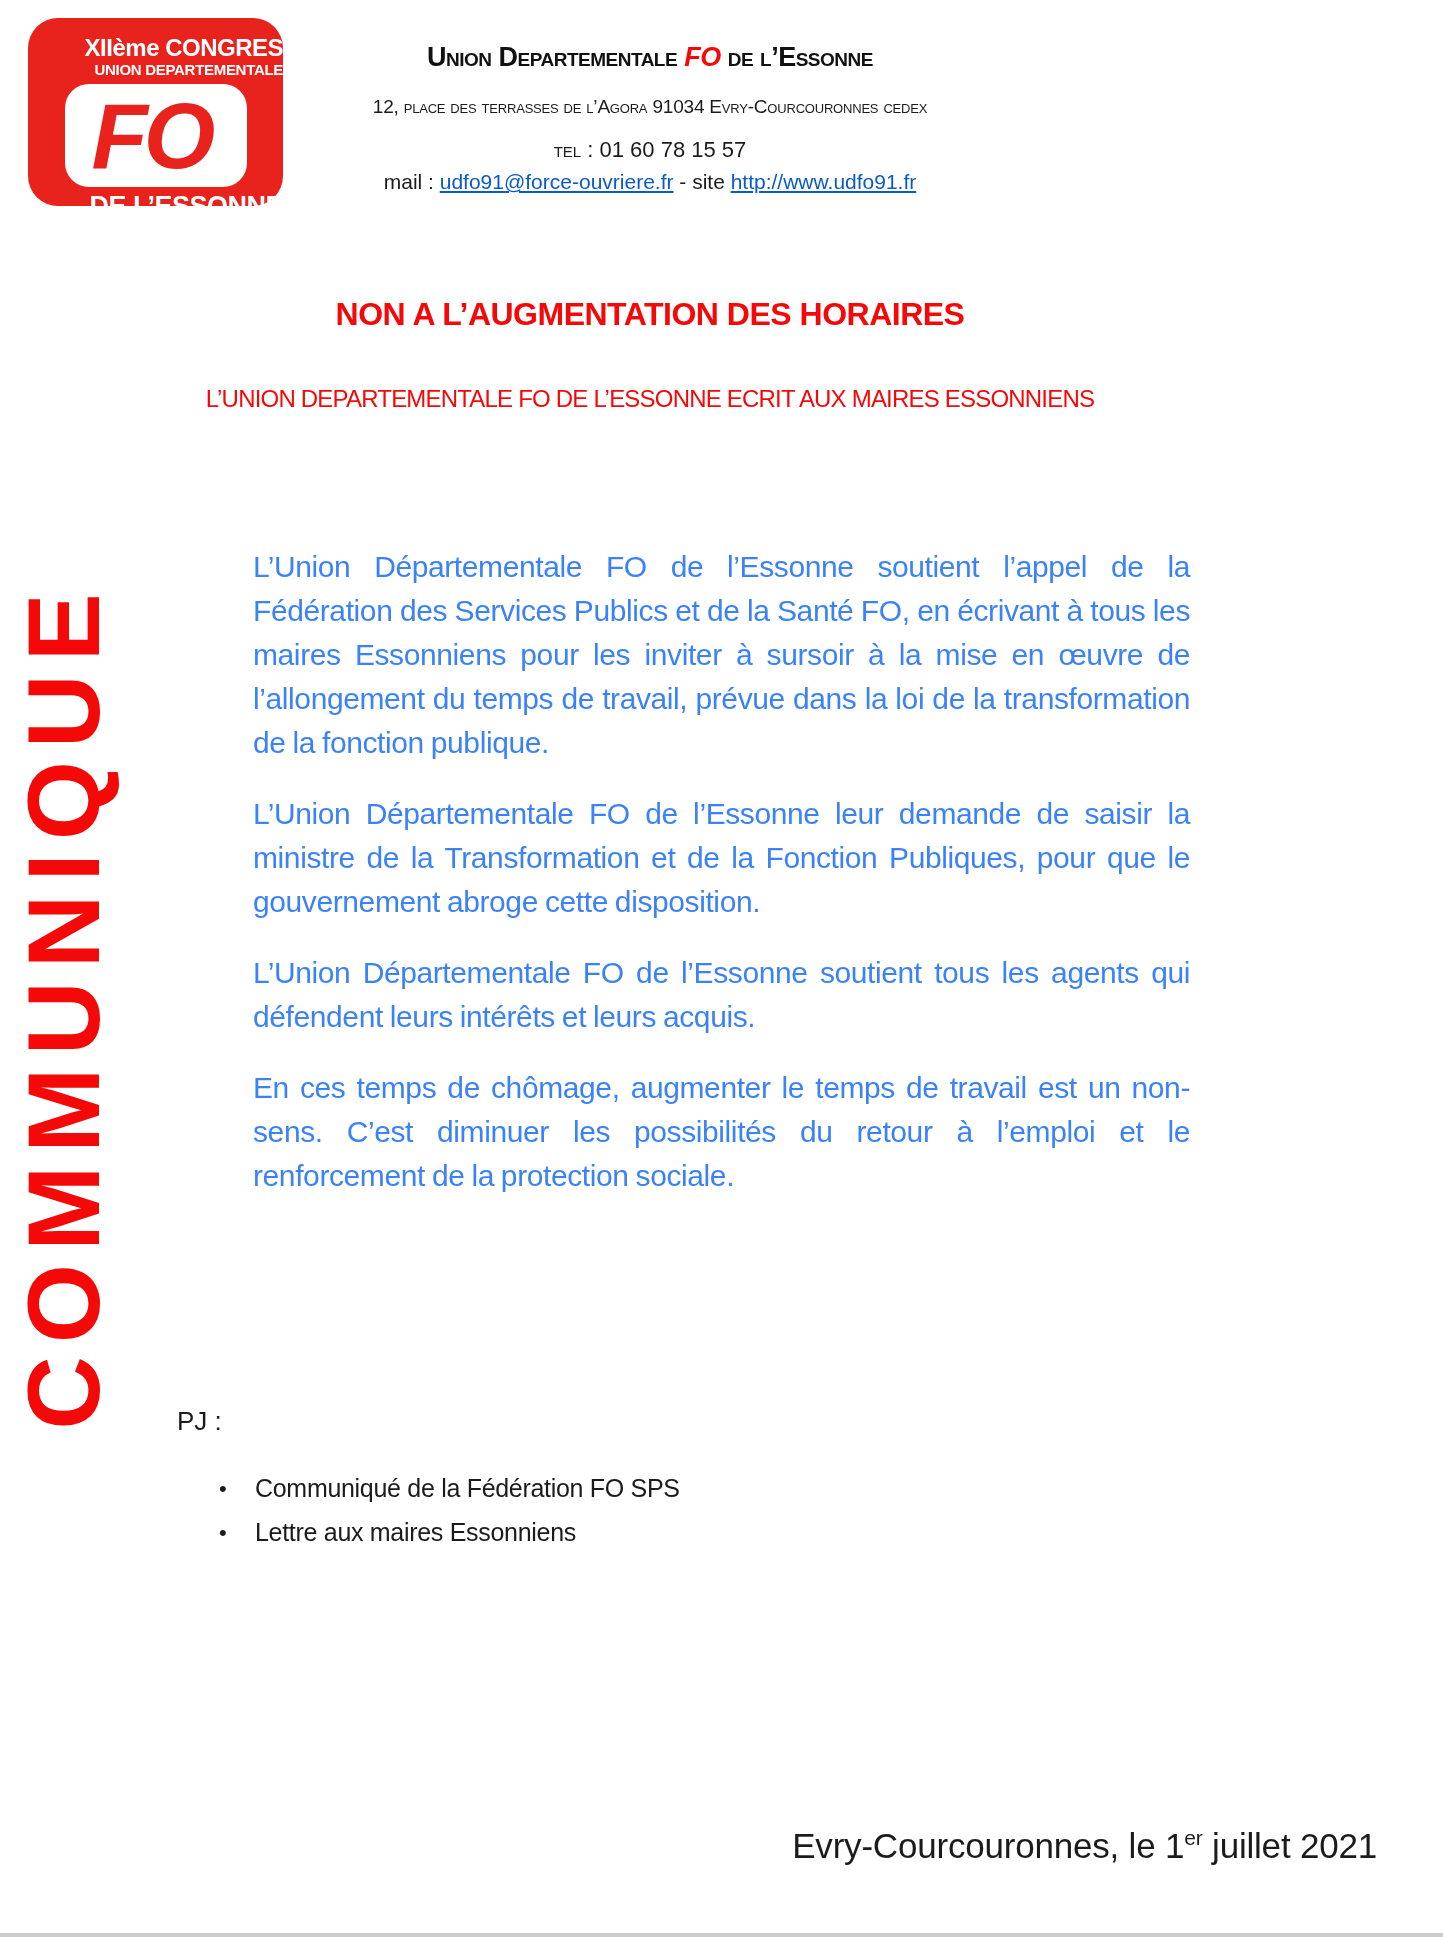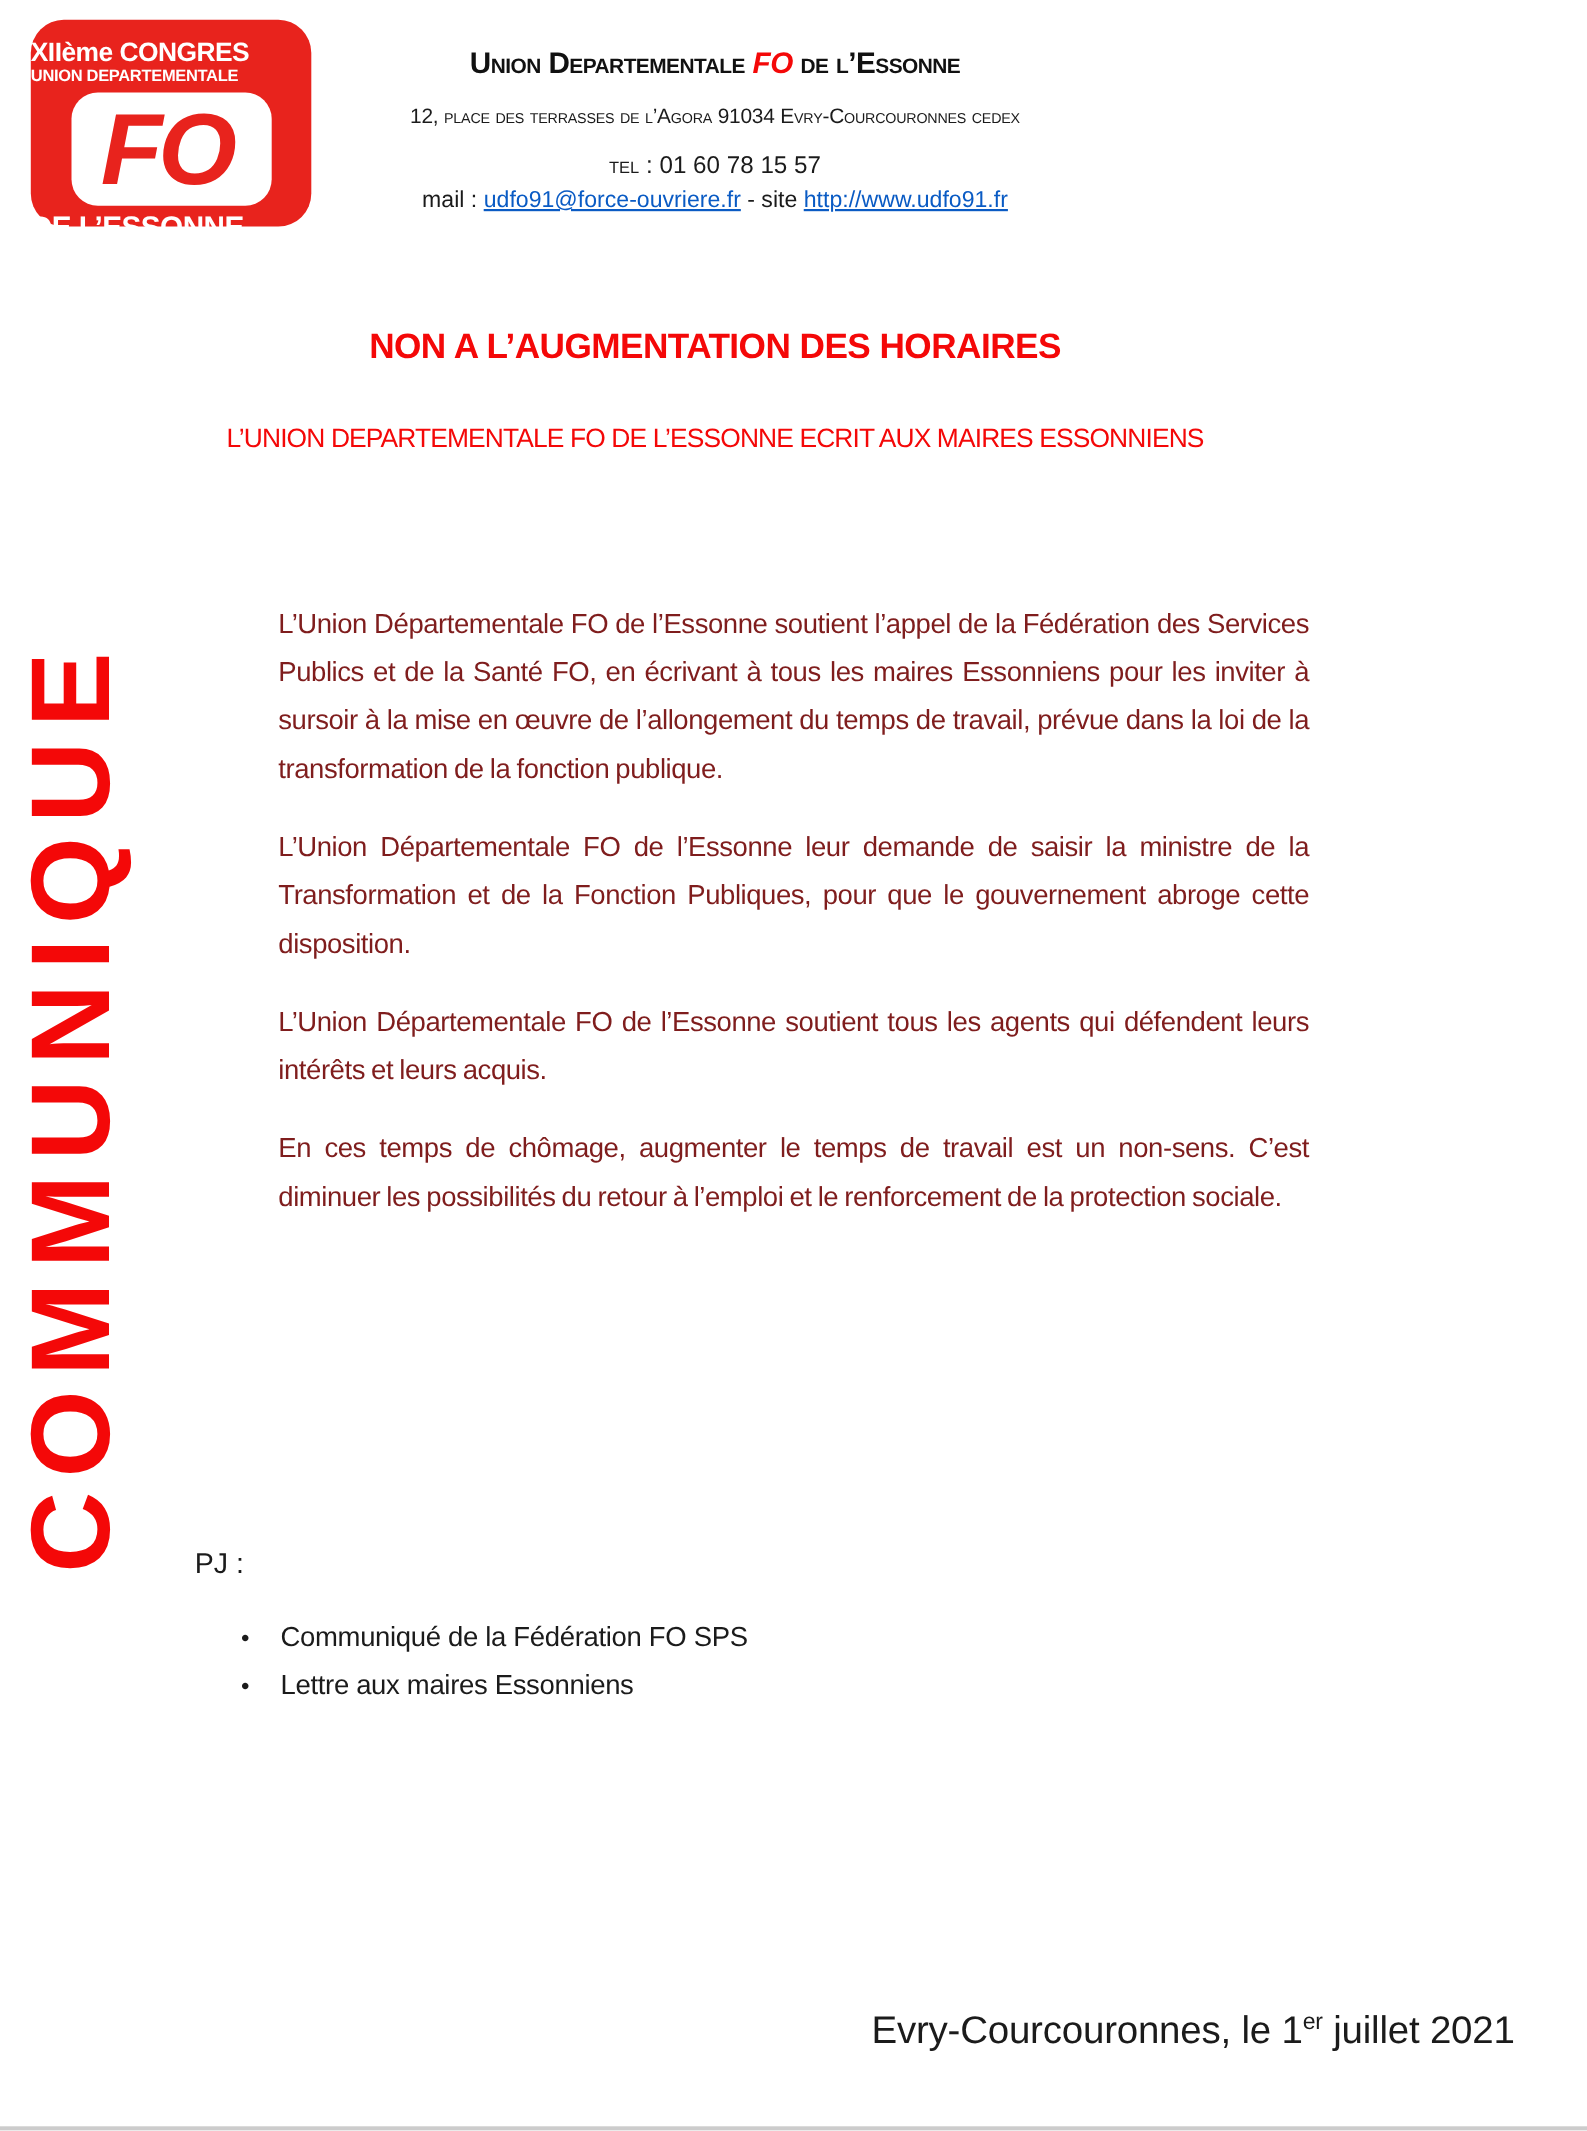--- a/index.html
+++ b/index.html
@@ -5,21 +5,21 @@
   html,body { margin:0; padding:0; background:#ffffff; }
   .page {
     position:relative; width:1443px; height:1937px; background:#fff;
     font-family:"Liberation Sans", sans-serif; color:var(--text-black,#1b1b1b);
     overflow:hidden;
   }
   
   .logo {
     position:absolute; left:28px; top:18px; width:255px; height:188px;
     background:var(--logo-red,#e8231d); border-radius:30px;
-    text-align:left; color:#fff; box-sizing:border-box; padding-top:16px;
+    text-align:right; color:#fff; box-sizing:border-box; padding-top:16px;
   }
   .logo-line1 { font-size:24px; font-weight:bold; line-height:27px; letter-spacing:-0.5px; }
   .logo-line2 { font-size:15px; font-weight:bold; line-height:18px; letter-spacing:-0.3px; }
   .fo-box {
     width:182px; height:103px; margin:5px auto 4px auto; background:#fff;
     border-radius:24px; display:flex; align-items:center; justify-content:center;
   }
   .fo-text {
     color:var(--logo-red,#e8231d); font-style:italic; font-weight:bold;
     font-size:92px; line-height:92px; letter-spacing:-4px; padding-right:8px;
@@ -50,22 +50,22 @@
   
   .communique {
     position:absolute; left:64px; top:1005px;
     transform:translate(-50%,-50%) rotate(-90deg);
     white-space:nowrap; color:var(--accent-red,#f40808);
     font-size:102px; font-weight:bold; letter-spacing:13px; line-height:1;
   }
   
   .body-text { position:absolute; left:253px; top:545px; width:937px; }
   .body-text p {
-    margin:0 0 27px 0; text-align:justify; font-size:25px; line-height:44px;
-    letter-spacing:-0.4px; word-spacing:-1px; color:#7f1d1d;
+    margin:0 0 27px 0; text-align:justify; font-size:30px; line-height:44px;
+    letter-spacing:-0.4px; word-spacing:-1px; color:#3b82f6;
   }
   
   .pj-label { position:absolute; left:177px; top:1406px; font-size:26px; }
   .pj-list  { position:absolute; left:219px; top:1470px; }
   .pj-item  { display:flex; align-items:flex-start; height:44px; font-size:25px; letter-spacing:-0.3px; }
   .pj-item .bullet { width:36px; font-size:22px; line-height:38px; }
   .pj-item .pj-text { line-height:36px; }
   
   .date-line {
     position:absolute; right:66px; top:1826px; font-size:35px; color:#1b1b1b;

